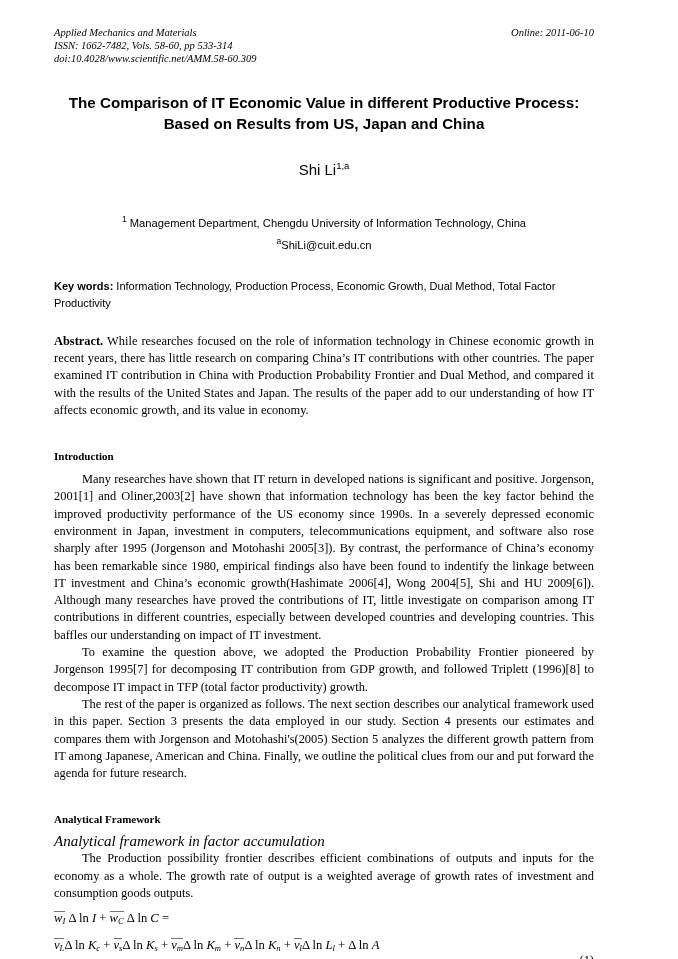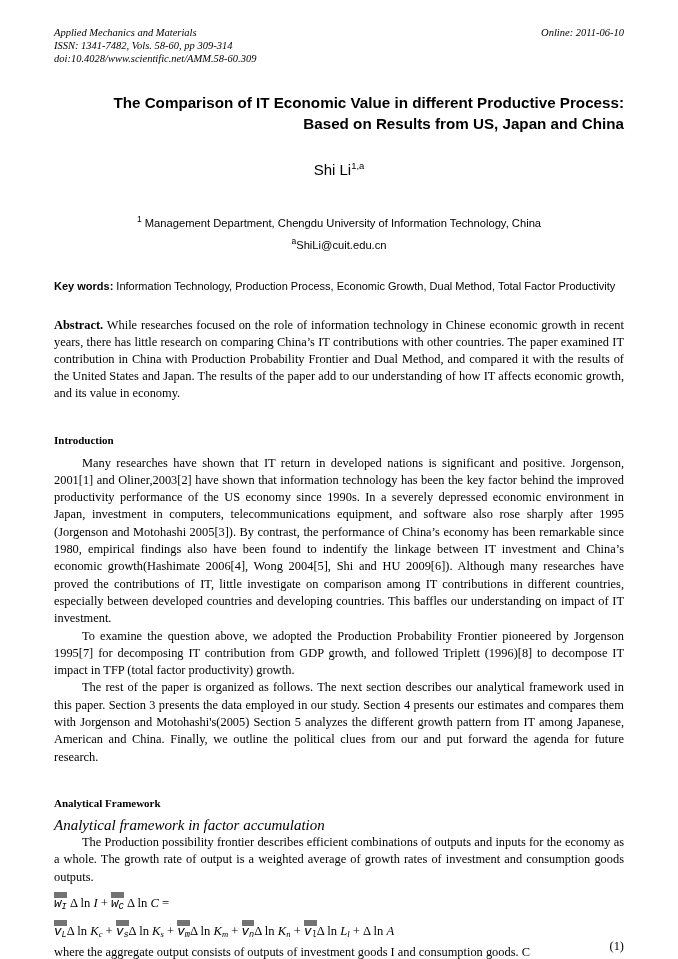--- a/index.html
+++ b/index.html
@@ -11,21 +11,21 @@
     height: 959px;
     background: #ffffff;
     font-family: "Liberation Serif", serif;
     color: #000000;
   }
   .page {
     position: relative;
     width: 678px;
     height: 908px;
     box-sizing: border-box;
-    padding: 26px 54px 0 54px;
+    padding: 26px 84px 0 54px;
     background: #ffffff;
   }
 
   
   .header {
     display: flex;
     justify-content: space-between;
     align-items: flex-start;
     font-style: italic;
     font-size: 10.5px;
@@ -34,21 +34,21 @@
   .header-left div { white-space: nowrap; }
   .header-right {
     font-style: italic;
     font-size: 10.5px;
     padding-top: 0px;
     white-space: nowrap;
   }
 
   
   .title {
-    text-align: right;
+    text-align: center;
     font-family: "Liberation Sans", sans-serif;
     font-weight: bold;
     font-size: 15.2px;
     line-height: 21px;
     margin-top: 26px;
   }
   .title-line { display: block; }
 
   .author {
     text-align: center;
@@ -119,43 +119,42 @@
   .eq {
     font-size: 12.6px;
     margin-top: 6px;
     line-height: 20px;
     font-family: "Liberation Serif", serif;
     position: relative;
   }
   .eq i { font-style: italic; }
   .ovl {
     display: inline-block;
-    border-top: 6px solid #737373;
+    border-top: 1px solid #737373;
     padding-top: 0px;
     line-height: 1.05;
-    font-family: Liberation Mono, monospace;
   }
   .sub { font-size: 8.6px; vertical-align: -2px; font-style: italic; }
   .eqnum {
     position: absolute;
     right: 0;
     bottom: -12px;
     font-size: 12.4px;
   }
   .eq-row2 { margin-top: 7px; }
 </style>
 </head>
 <body>
 
 <div class="page">
 
   <div class="header">
     <div class="header-left">
       <div>Applied Mechanics and Materials</div>
-      <div>ISSN: 1341-7482, Vols. 58-60, pp 309-314</div>
+      <div>ISSN: 1662-7482, Vols. 58-60, pp 533-314</div>
       <div>doi:10.4028/www.scientific.net/AMM.58-60.309</div>
     </div>
     <div class="header-right">Online: 2011-06-10</div>
   </div>
 
   <div class="title">
     <span class="title-line">The Comparison of IT Economic Value in different Productive Process:</span>
     <span class="title-line">Based on Results from US, Japan and China</span>
   </div>
 

